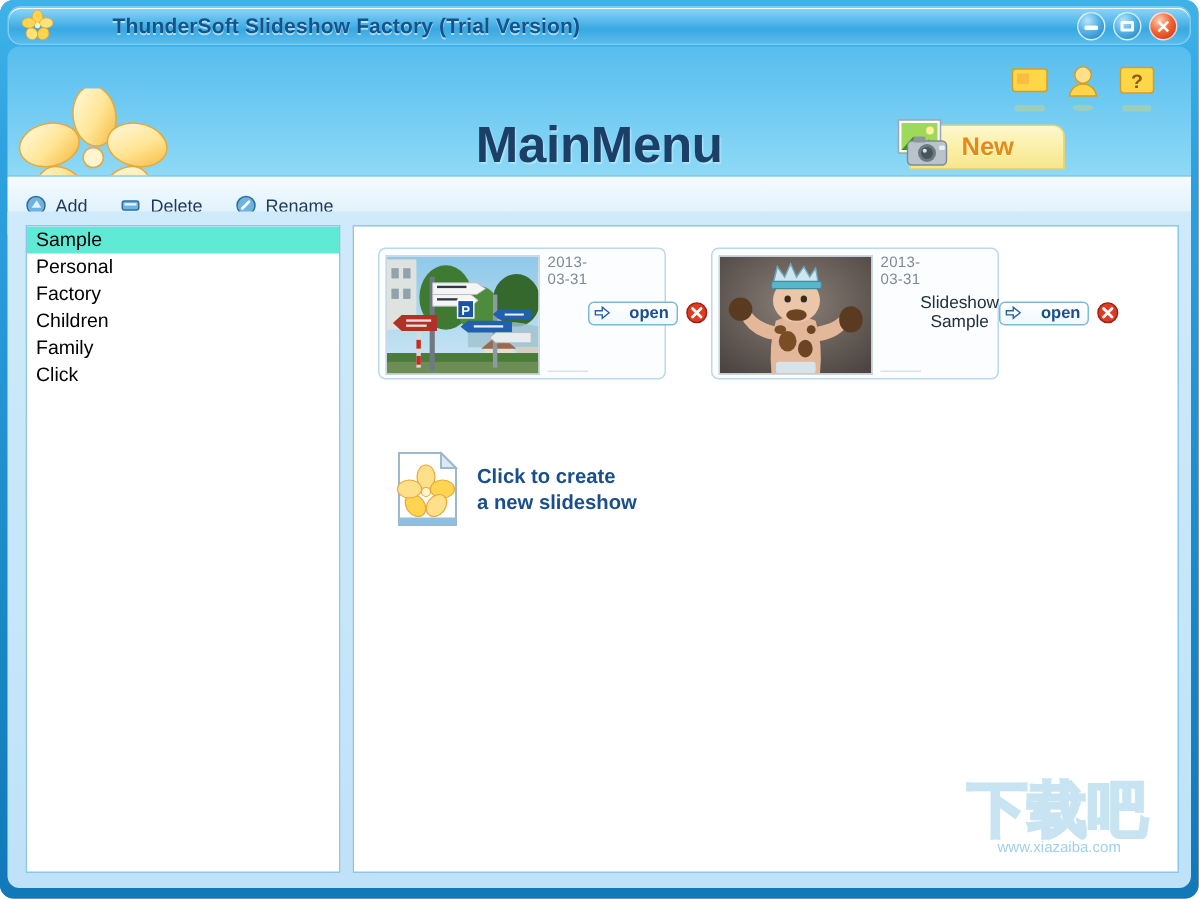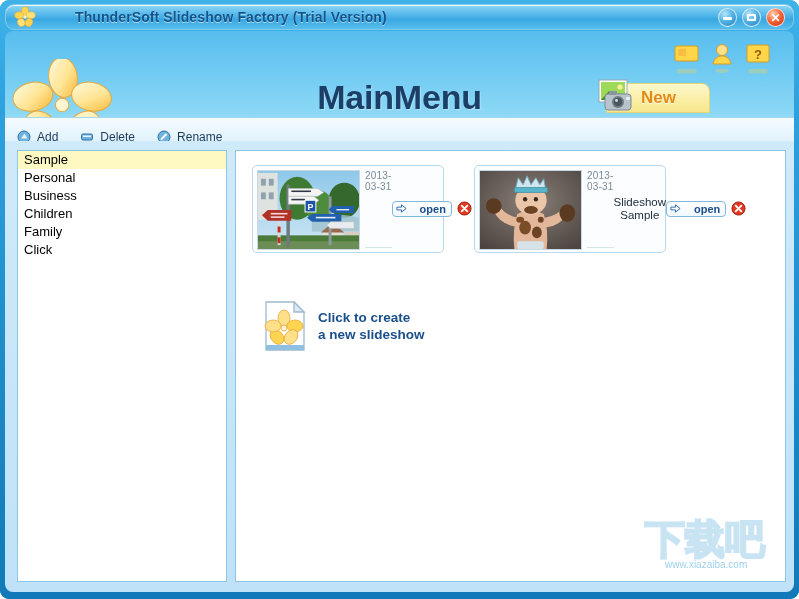--- a/index.html
+++ b/index.html
@@ -193,21 +193,21 @@
   .list-item {
     height: 18px;
     line-height: 18px;
     padding-left: 6px;
     font-size: 13px;
     color: #000;
     cursor: pointer;
     white-space: nowrap;
   }
   .list-item.selected {
-    background: #fef9c3;
+    background: #5eead4;
   }
 
   #content-panel {
     position: absolute;
     left: 230px; top: 9px;
     width: 551px; height: 432px;
     background: #ffffff;
     border: 1px solid #8dc6e6;
     box-sizing: border-box;
     overflow: hidden;
@@ -441,21 +441,21 @@
       </span>
       <span>Rename</span>
     </div>
   </div>
 
   <div id="body-area">
 
     <div id="sidebar-panel">
       <div class="list-item selected">Sample</div>
       <div class="list-item">Personal</div>
-      <div class="list-item">Business</div>
+      <div class="list-item">Factory</div>
       <div class="list-item">Children</div>
       <div class="list-item">Family</div>
       <div class="list-item">Click</div>
     </div>
 
     <div id="content-panel">
 
       <div class="cards-row">
 
         <div class="card">

